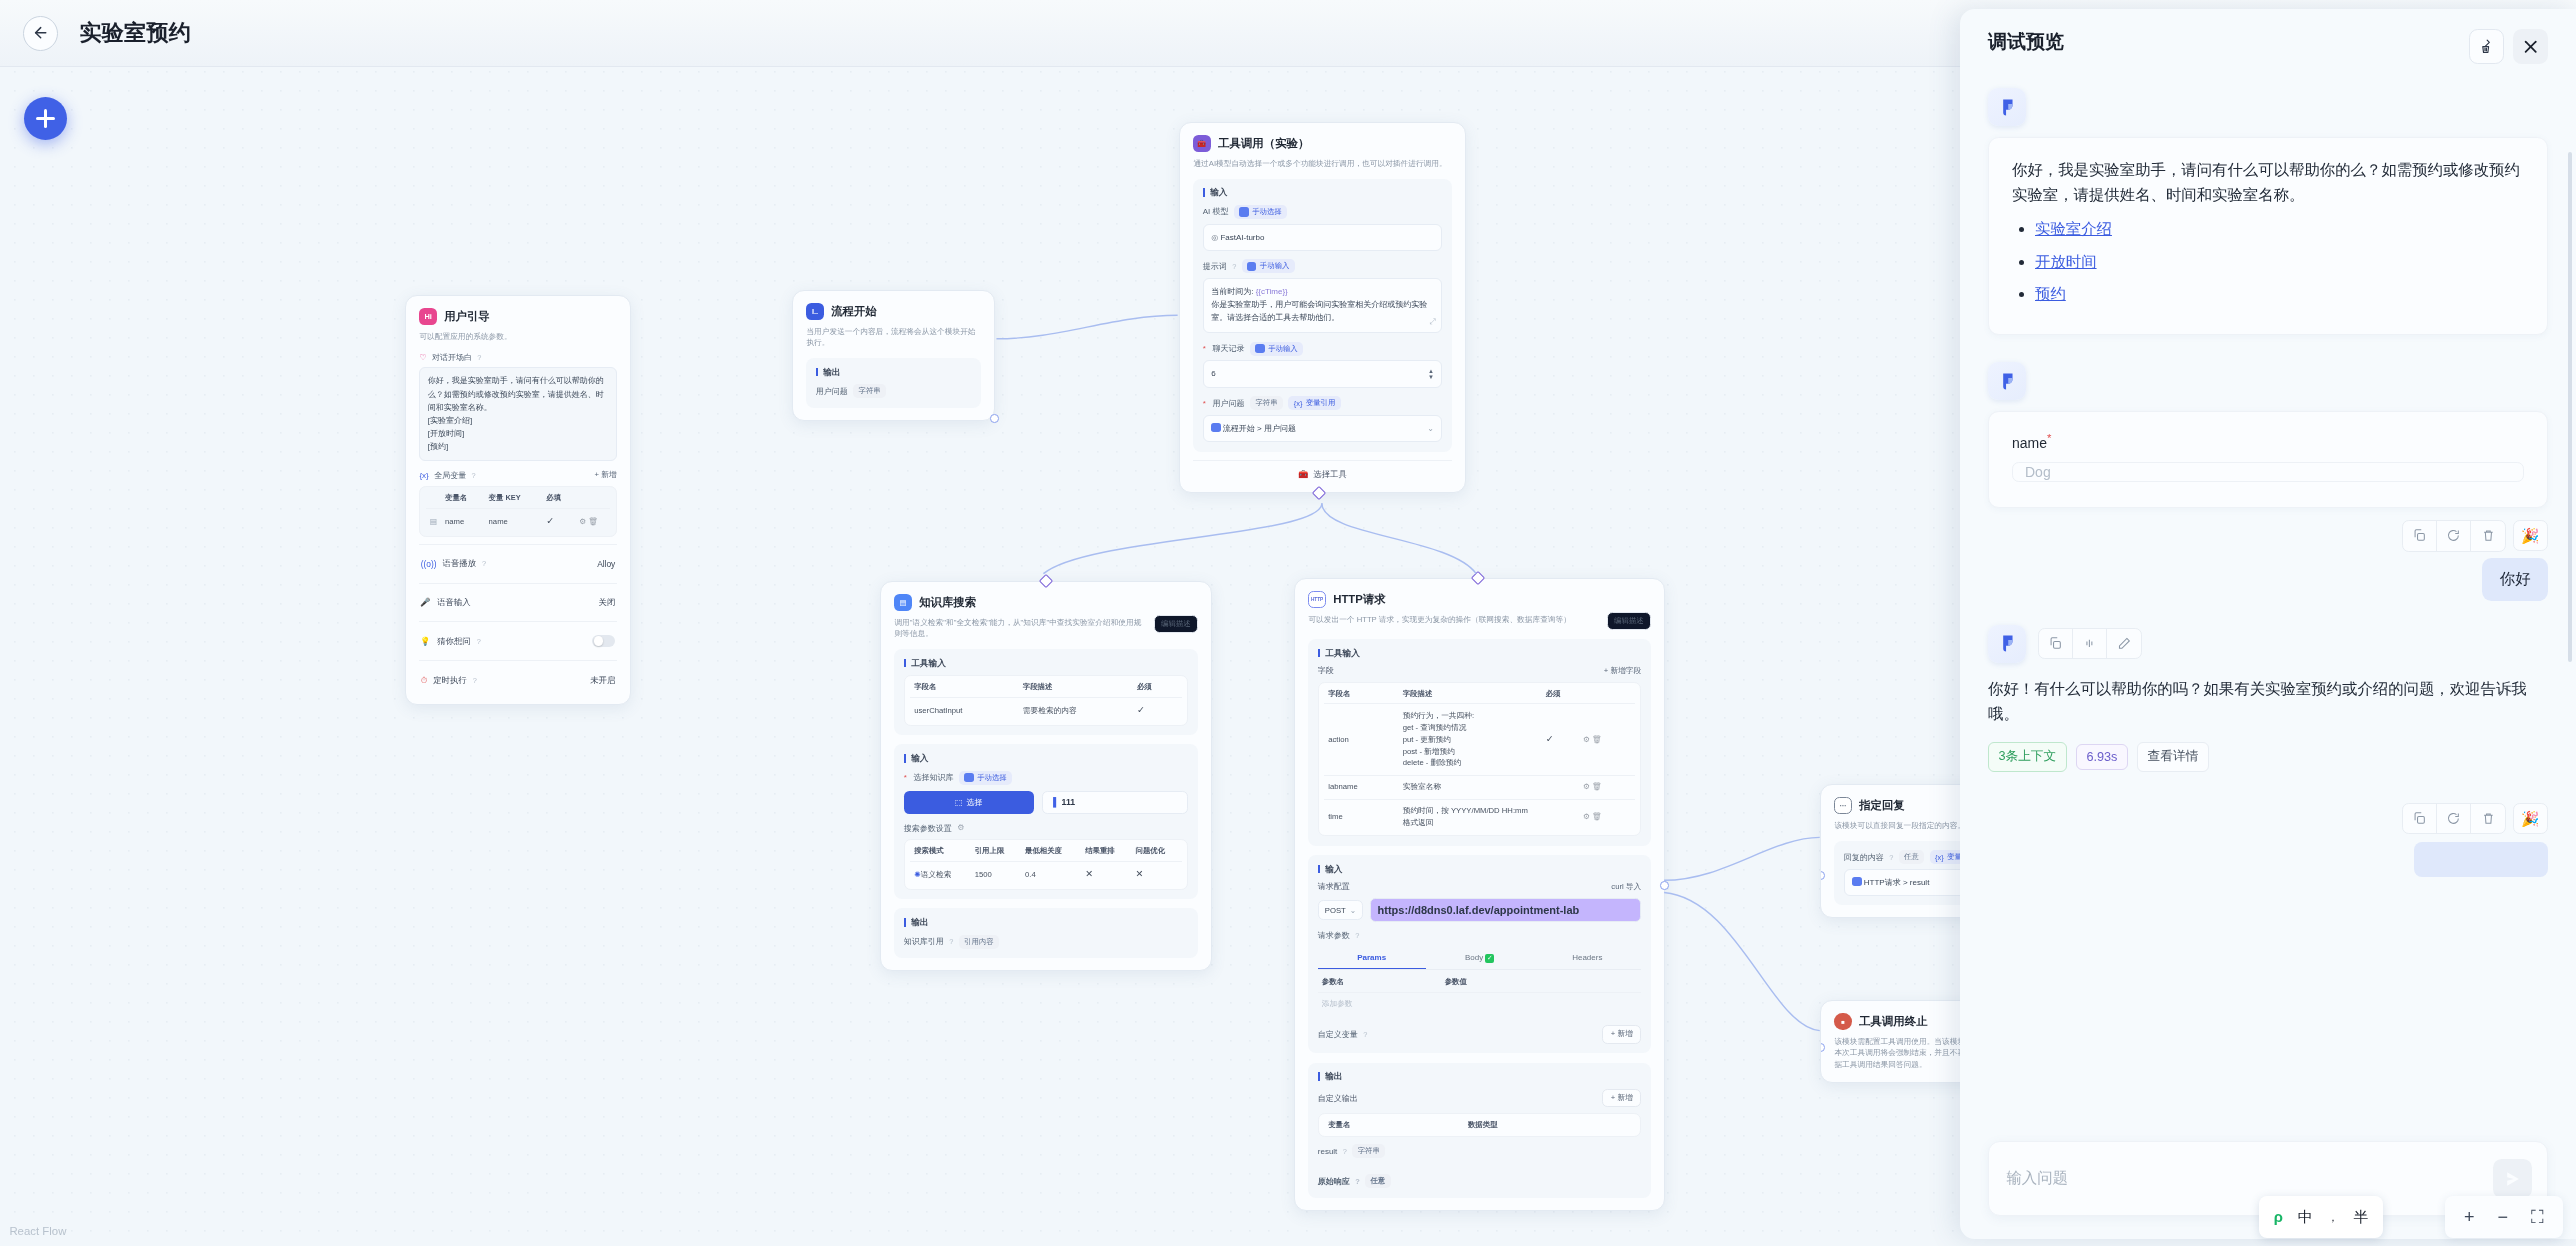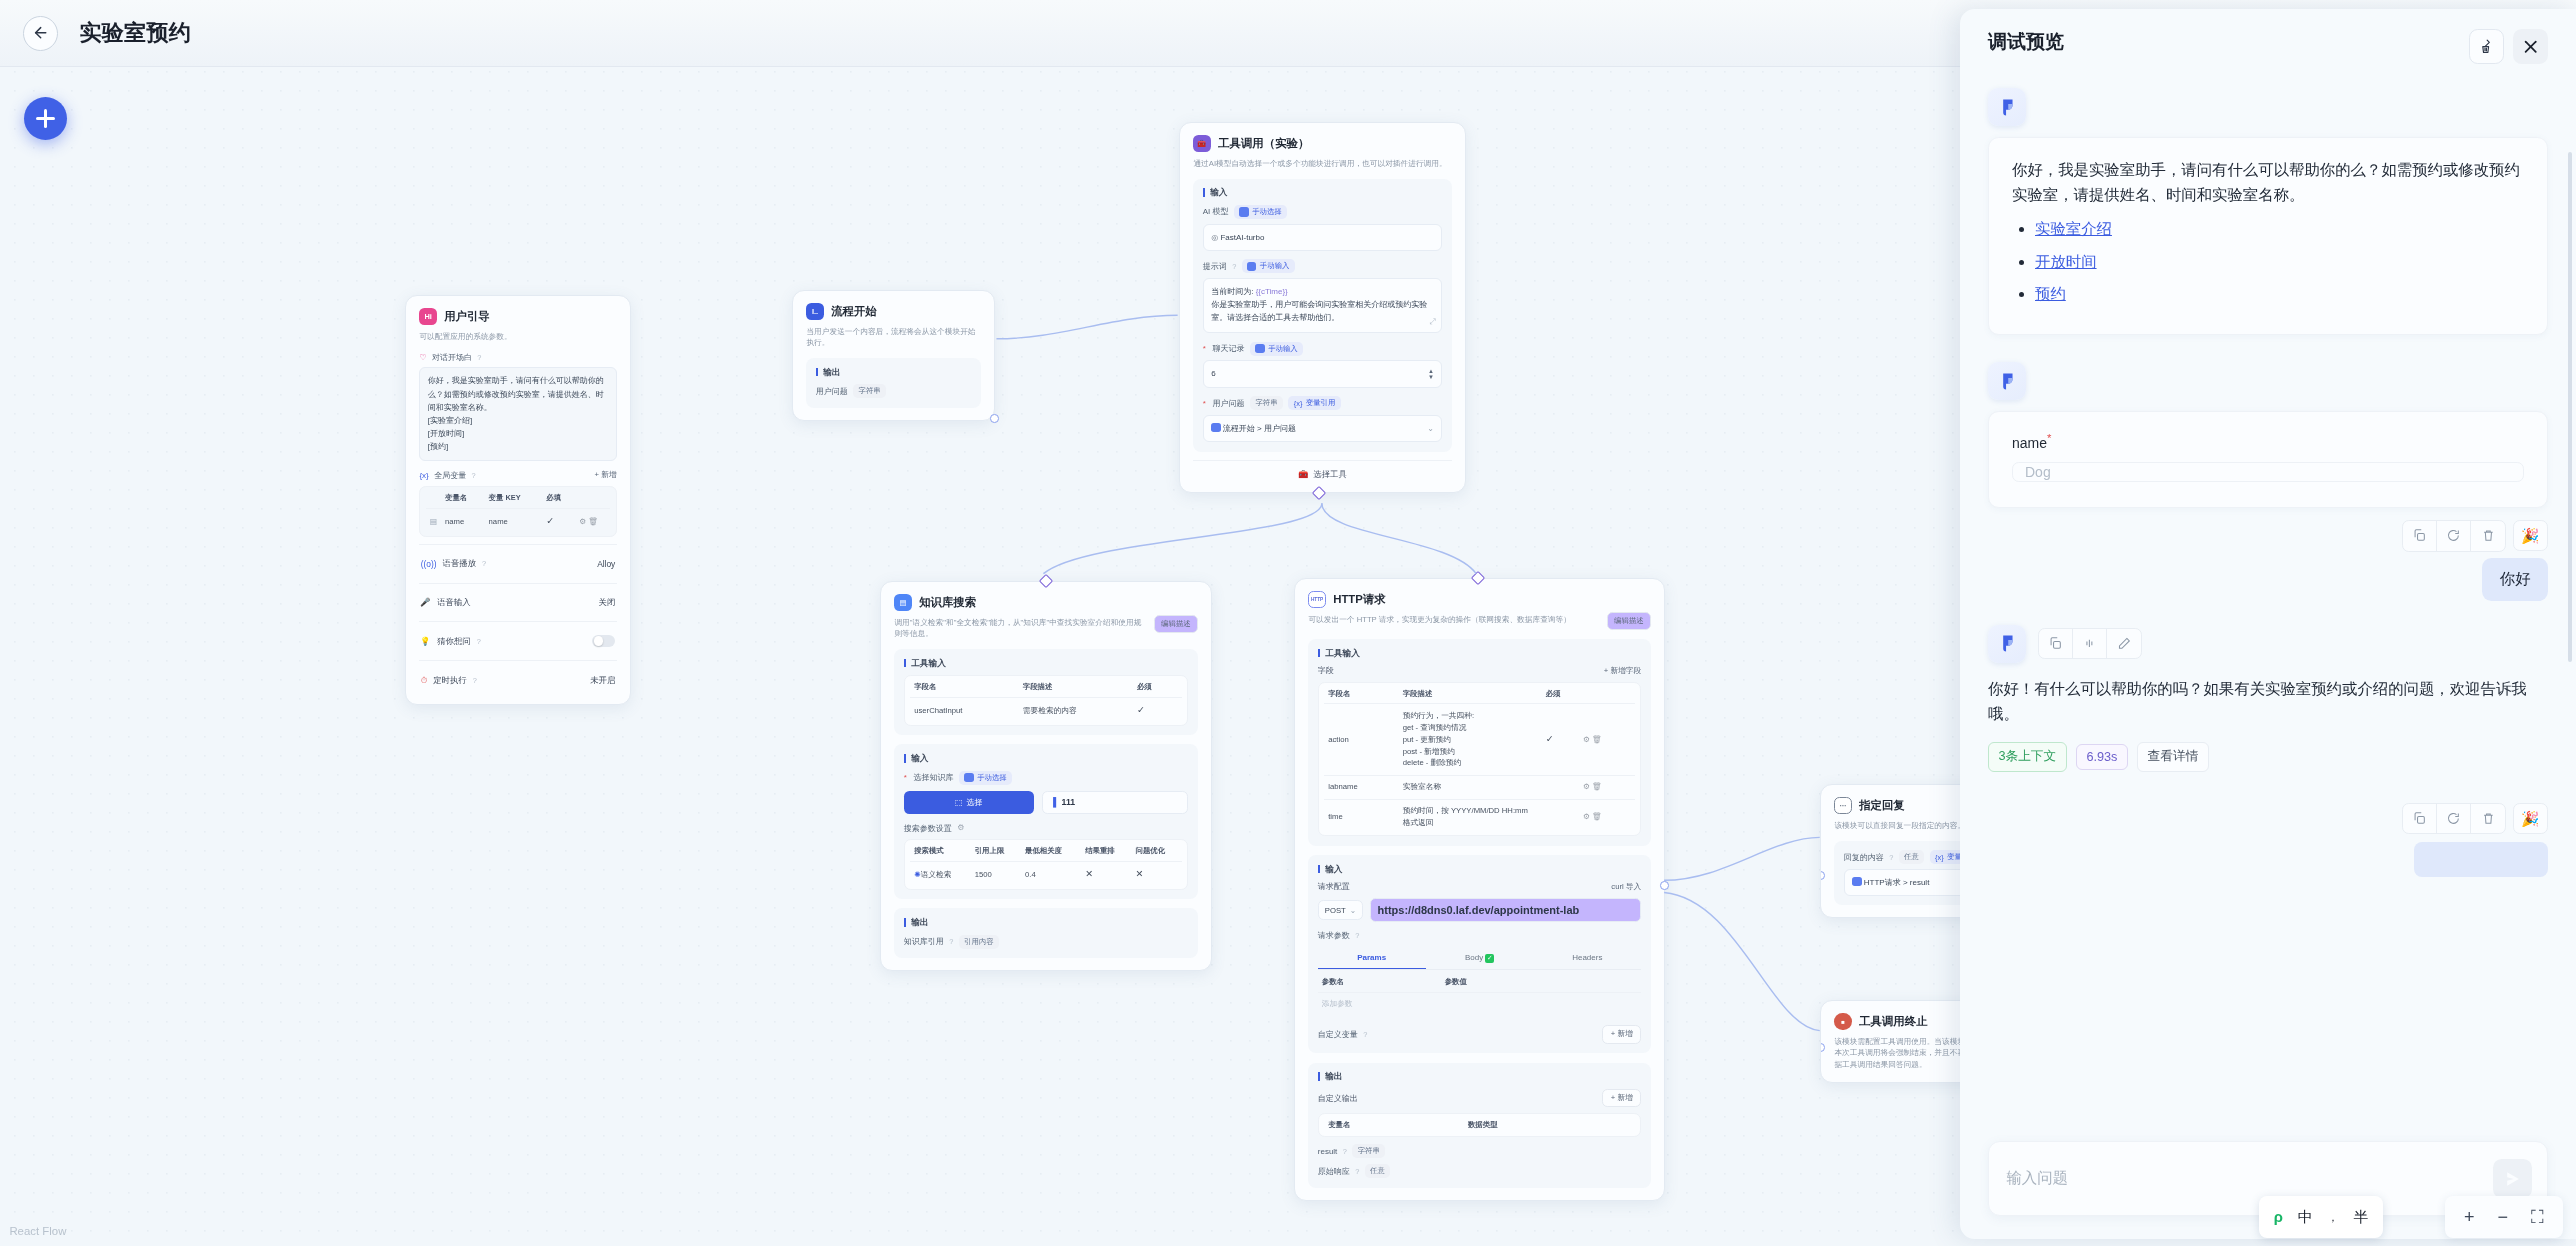--- a/index.html
+++ b/index.html
@@ -126,21 +126,21 @@
   .kb-pill {
     border: 0.7px solid #e6ecf4; background: #fbfdff; border-radius: 5.4px;
     display: flex; align-items: center; gap: 5.4px; padding: 4.7px 7.4px; font-size: 8.7px; font-weight: 600;
   }
   .node-foot {
     margin-top: 8px; text-align: center; font-size: 8.4px; color: #4a5568;
     border-top: 0.7px solid #edf1f6; padding-top: 8px;
     display: flex; align-items: center; justify-content: center; gap: 4.7px; cursor: pointer;
   }
   .edit-desc {
-    border: 0.7px solid #e4e9f0; background: #c4b5fd; border-radius: 5.4px;
+    border: 0.7px solid #e4e9f0; background: #0f172a; border-radius: 5.4px;
     font-size: 7.4px; color: #5a6779; padding: 2.7px 6px; cursor: pointer; white-space: nowrap;
   }
   .tabs { display: flex; border-bottom: 0.7px solid #e8edf3; margin-top: 6.7px; }
   .tab { flex: 1; text-align: center; padding: 5.4px 0; font-size: 8px; color: #6b7684; cursor: pointer; }
   .tab.active { color: #3b5ce0; font-weight: 700; border-bottom: 1.3px solid #3b5ce0; }
   .tick-green { display:inline-block; width:8.7px; height:8.7px; border-radius:2px; background:#22c55e; color:#fff; font-size:6.7px; line-height:8.7px; text-align:center; }
   .method-sel {
     border: 0.7px solid #e6ecf4; background: #fbfdff; border-radius: 5.4px;
     padding: 4.7px 6px; font-size: 7.7px; display: flex; align-items: center; gap: 4px; color:#3a4657;
   }
@@ -658,21 +658,21 @@
           <th>数据类型</th>
         </tr>
           </thead>
       </table>
     </div>
     <div class="field-label" style="margin-top:7.4px;">
       <span>result</span>
       <span class="help">?</span>
       <span class="chip plain">字符串</span>
     </div>
-    <div class="field-label" style="margin-top:6px;">
+    <div class="field-label" style="margin-top:16px;font-weight:bold;">
       <span>原始响应</span>
       <span class="help">?</span>
       <span class="chip plain">任意</span>
     </div>
   </div>
   <div class="diamond" style="left:178px; top:-6px;"></div>
   <div class="handle" style="right:-4.7px; top:302px;"></div>
 </div>
 
 <div class="node" style="left:1820px; top:784px; width:201px; overflow:hidden;">

